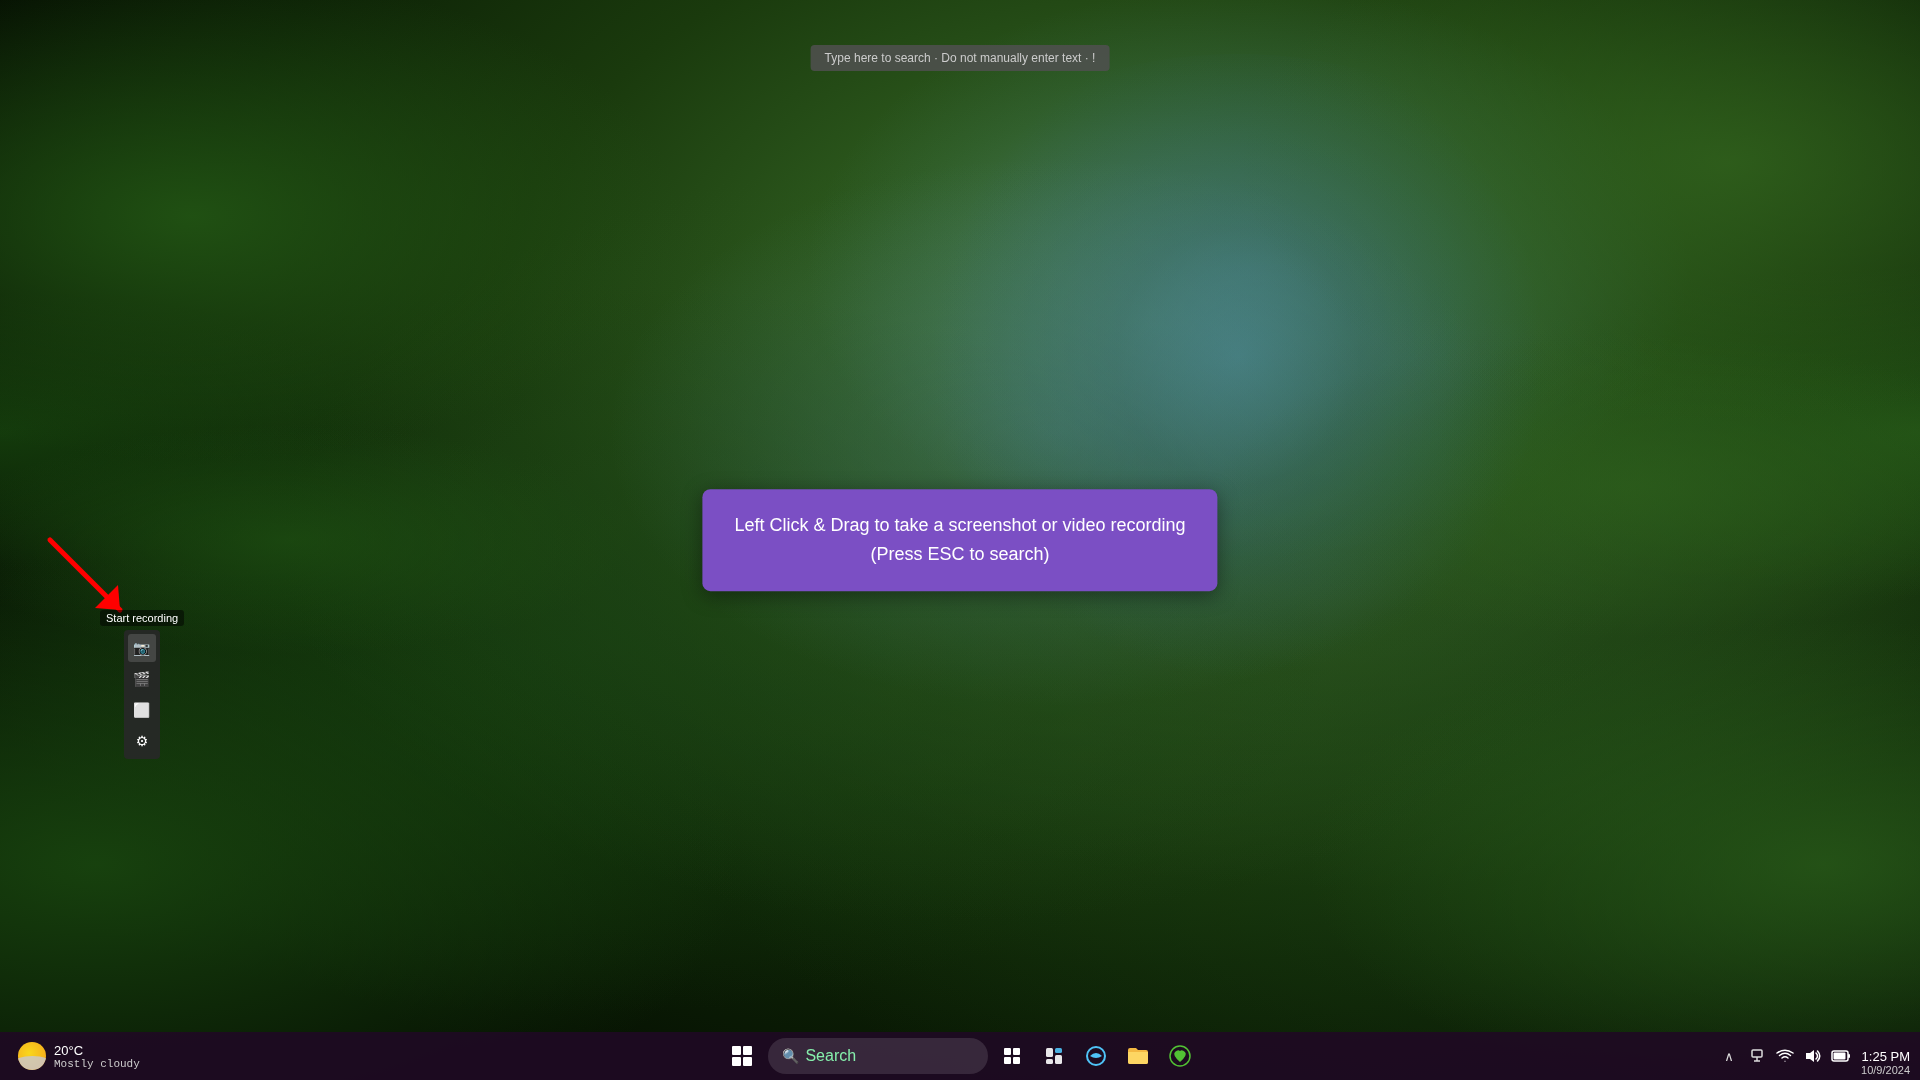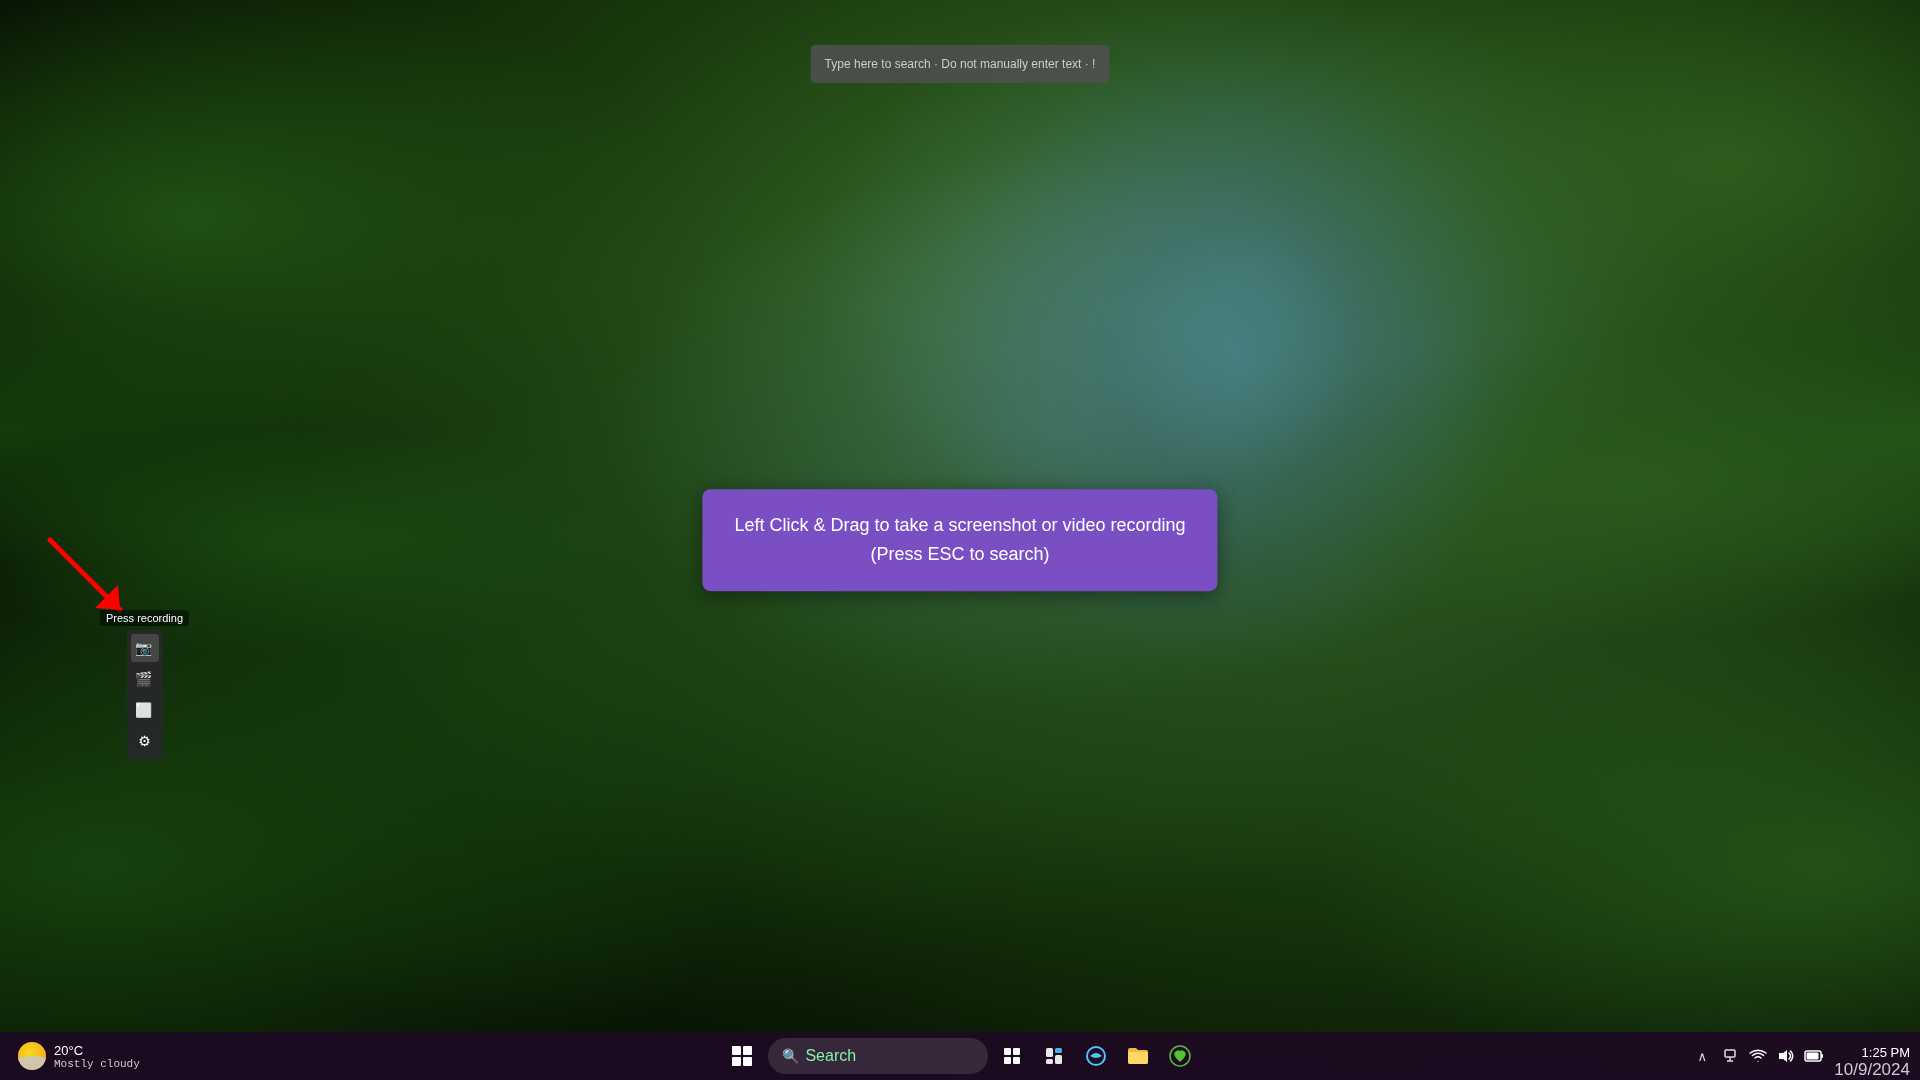--- a/index.html
+++ b/index.html
@@ -69,21 +69,21 @@
     }
 
     
     .notification-tooltip {
       position: absolute;
       top: 45px;
       left: 50%;
       transform: translateX(-50%);
       background: rgba(80, 80, 80, 0.85);
       color: #ccc;
-      padding: 12px 14px;
+      padding: 6px 14px;
       border-radius: 4px;
       font-size: 12px;
       white-space: nowrap;
       pointer-events: none;
     }
 
     
     .screenshot-instruction {
       position: absolute;
       top: 50%;
@@ -318,21 +318,21 @@
       cursor: pointer;
     }
 
     .clock-time {
       font-size: 13px;
       font-weight: 400;
       margin-top: 12px;
     }
 
     .clock-date {
-      font-size: 17px;
+      font-size: 11px;
       color: #ccc;
     }
   </style>
 </head>
 <body>
 
 <div id="desktop-bg">
   <div class="bg-layer"></div>
   <div class="leaves-overlay"></div>
   <div class="lizard-head"></div>
@@ -346,21 +346,21 @@
   <div>Left Click &amp; Drag to take a screenshot or video recording</div>
   <div>(Press ESC to search)</div>
 </div>
 
 <svg class="red-arrow" viewBox="0 0 120 120" xmlns="http://www.w3.org/2000/svg">
   <line x1="20" y1="20" x2="90" y2="90" stroke="red" stroke-width="5" stroke-linecap="round"></line>
   <polygon points="90,90 65,88 88,65" fill="red"></polygon>
 </svg>
 
 <div class="screenshot-toolbar">
-  <div class="toolbar-label">Press recording</div>
+  <div class="toolbar-label">Start recording</div>
   <div class="toolbar-buttons">
     <div class="toolbar-btn active" title="Screenshot">
       <span>📷</span>
     </div>
     <div class="toolbar-btn" title="Record Video">
       <span>🎬</span>
     </div>
     <div class="toolbar-btn" title="Window Capture">
       <span>⬜</span>
     </div>

